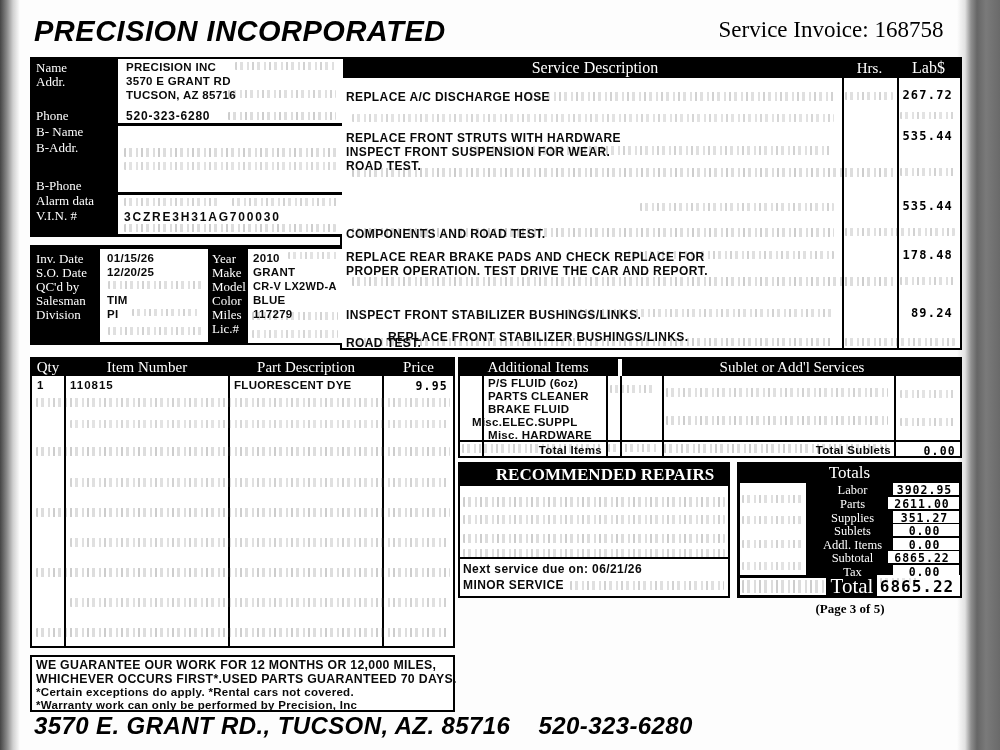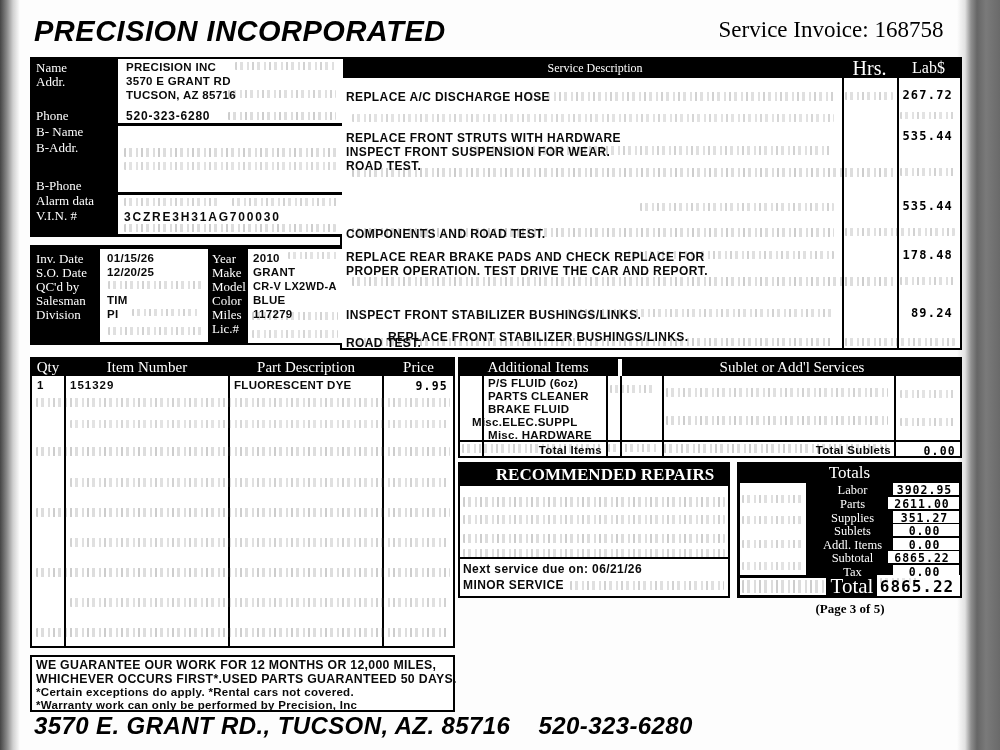--- a/index.html
+++ b/index.html
@@ -73,22 +73,22 @@
   <div class="slab" style="left:212px;top:321px;">Lic.#</div>
   <div class="v" style="left:253px;top:252px;">2010</div>
   <div class="v" style="left:253px;top:266px;">GRANT</div>
   <div class="v" style="left:253px;top:280px;font-size:11px;">CR-V LX2WD-A</div>
   <div class="v" style="left:253px;top:294px;">BLUE</div>
   <div class="v" style="left:253px;top:308px;">117279</div>
   <div class="v" style="left:253px;top:322px;"></div>
 
   <div class="ob" style="left:340px;top:57px;width:622px;height:293px;"></div>
   <div class="bb" style="left:340px;top:57px;width:622px;height:21px;"></div>
-  <div class="sh" style="left:430px;top:58px;width:330px;font-size:12px;line-height:20px;">Service Description</div>
-  <div class="sh" style="left:842px;top:58px;width:55px;font-size:20px;line-height:20px;">Hrs.</div>
+  <div class="sh" style="left:430px;top:58px;width:330px;font-size:16px;line-height:20px;">Service Description</div>
+  <div class="sh" style="left:842px;top:58px;width:55px;font-size:15px;line-height:20px;">Hrs.</div>
   <div class="sh" style="left:897px;top:58px;width:63px;font-size:16px;line-height:20px;">Lab$</div>
   <div class="vl" style="left:842px;top:78px;height:272px;"></div>
   <div class="vl" style="left:897px;top:78px;height:272px;"></div>
 
   <div class="sv" style="left:346px;top:90px;">REPLACE A/C DISCHARGE HOSE</div>
   <div class="amt" style="left:895px;top:88px;width:58px;">267.72</div>
 
   <div class="sv" style="left:346px;top:131px;">REPLACE FRONT STRUTS WITH HARDWARE</div>
   <div class="sv" style="left:346px;top:145px;">INSPECT FRONT SUSPENSION FOR WEAR.</div>
   <div class="sv" style="left:346px;top:159px;">ROAD TEST.</div>
@@ -109,21 +109,21 @@
   <div class="ob" style="left:30px;top:357px;width:425px;height:291px;"></div>
   <div class="bb" style="left:30px;top:357px;width:425px;height:19px;"></div>
   <div class="sh" style="left:30px;top:358px;width:36px;font-size:15px;line-height:18px;">Qty</div>
   <div class="sh" style="left:66px;top:358px;width:162px;font-size:15px;line-height:18px;">Item Number</div>
   <div class="sh" style="left:230px;top:358px;width:152px;font-size:15px;line-height:18px;">Part Description</div>
   <div class="sh" style="left:384px;top:358px;width:69px;font-size:15px;line-height:18px;">Price</div>
   <div class="vl" style="left:64px;top:357px;height:291px;"></div>
   <div class="vl" style="left:228px;top:357px;height:291px;"></div>
   <div class="vl" style="left:382px;top:357px;height:291px;"></div>
   <div class="v" style="left:37px;top:379px;">1</div>
-  <div class="v" style="left:70px;top:379px;letter-spacing:1px;">151329</div>
+  <div class="v" style="left:70px;top:379px;letter-spacing:1px;">110815</div>
   <div class="v" style="left:234px;top:379px;">FLUORESCENT DYE</div>
   <div class="amt" style="left:392px;top:379px;width:56px;font-size:11.5px;">9.95</div>
 
   <div class="ob" style="left:458px;top:357px;width:504px;height:101px;"></div>
   <div class="bb" style="left:458px;top:357px;width:160px;height:19px;"></div>
   <div class="bb" style="left:622px;top:357px;width:340px;height:19px;"></div>
   <div class="sh" style="left:458px;top:358px;width:160px;font-size:15px;line-height:18px;">Additional Items</div>
   <div class="sh" style="left:622px;top:358px;width:340px;font-size:15px;line-height:18px;">Sublet or Add'l Services</div>
   <div class="vl" style="left:482px;top:376px;height:82px;"></div>
   <div class="vl" style="left:606px;top:376px;height:82px;"></div>
@@ -172,21 +172,21 @@
   <div class="tvaltxt" style="left:888px;top:551px;width:68px;">6865.22</div>
   <div class="tvaltxt" style="left:893px;top:565px;width:63px;">0.00</div>
   <div class="wb" style="left:740px;top:578px;width:86px;height:17px;"></div>
   <div class="sh" style="left:828px;top:574px;width:48px;font-size:21px;">Total</div>
   <div class="wb" style="left:877px;top:575px;width:83px;height:21px;"></div>
   <div class="tvaltxt" style="left:877px;top:577px;width:80px;font-size:16px;">6865.22</div>
   <div id="pagenote">(Page 3 of 5)</div>
 
   <div class="ob" style="left:30px;top:655px;width:425px;height:57px;"></div>
   <div class="v" style="left:36px;top:658px;font-size:12.3px;">WE GUARANTEE OUR WORK FOR 12 MONTHS OR 12,000 MILES,</div>
-  <div class="v" style="left:36px;top:672px;font-size:12.3px;">WHICHEVER OCCURS FIRST*.USED PARTS GUARANTEED 50 DAYS.</div>
+  <div class="v" style="left:36px;top:672px;font-size:12.3px;">WHICHEVER OCCURS FIRST*.USED PARTS GUARANTEED 70 DAYS.</div>
   <div class="v" style="left:36px;top:686px;font-size:11.5px;">*Certain exceptions do apply. *Rental cars not covered.</div>
   <div class="v" style="left:36px;top:699px;font-size:11.5px;">*Warranty work can only be performed by Precision, Inc</div>
 
   <div id="footer">3570 E. GRANT RD., TUCSON, AZ. 85716    520-323-6280</div>
 
 <div class="nz" style="left: 235px; top: 62px; width: 100px; height: 8px; opacity: 0.5;"></div>
     <div class="nz" style="left: 228px; top: 90px; width: 108px; height: 8px; opacity: 0.5;"></div>
     <div class="nz" style="left: 228px; top: 112px; width: 108px; height: 8px; opacity: 0.55;"></div>
     <div class="nz" style="left: 124px; top: 148px; width: 216px; height: 9px; opacity: 0.55;"></div>
     <div class="nz" style="left: 124px; top: 162px; width: 214px; height: 8px; opacity: 0.45;"></div>

